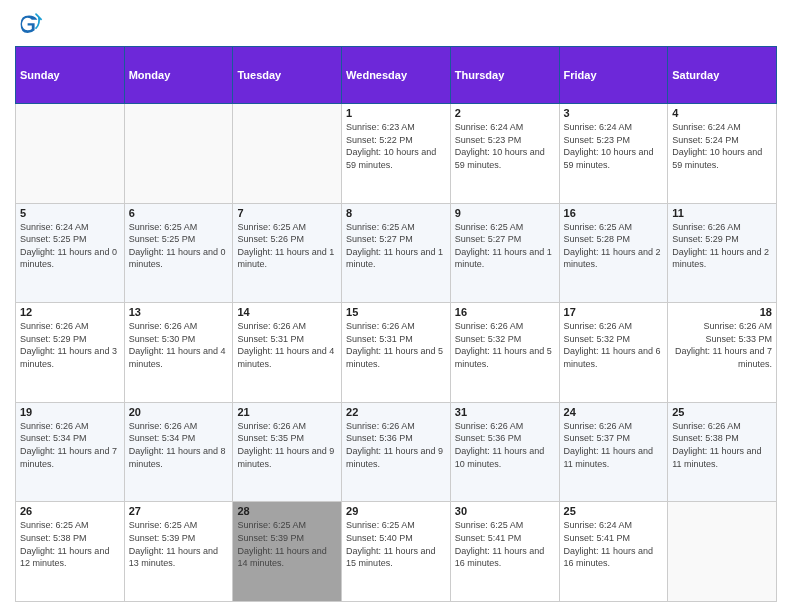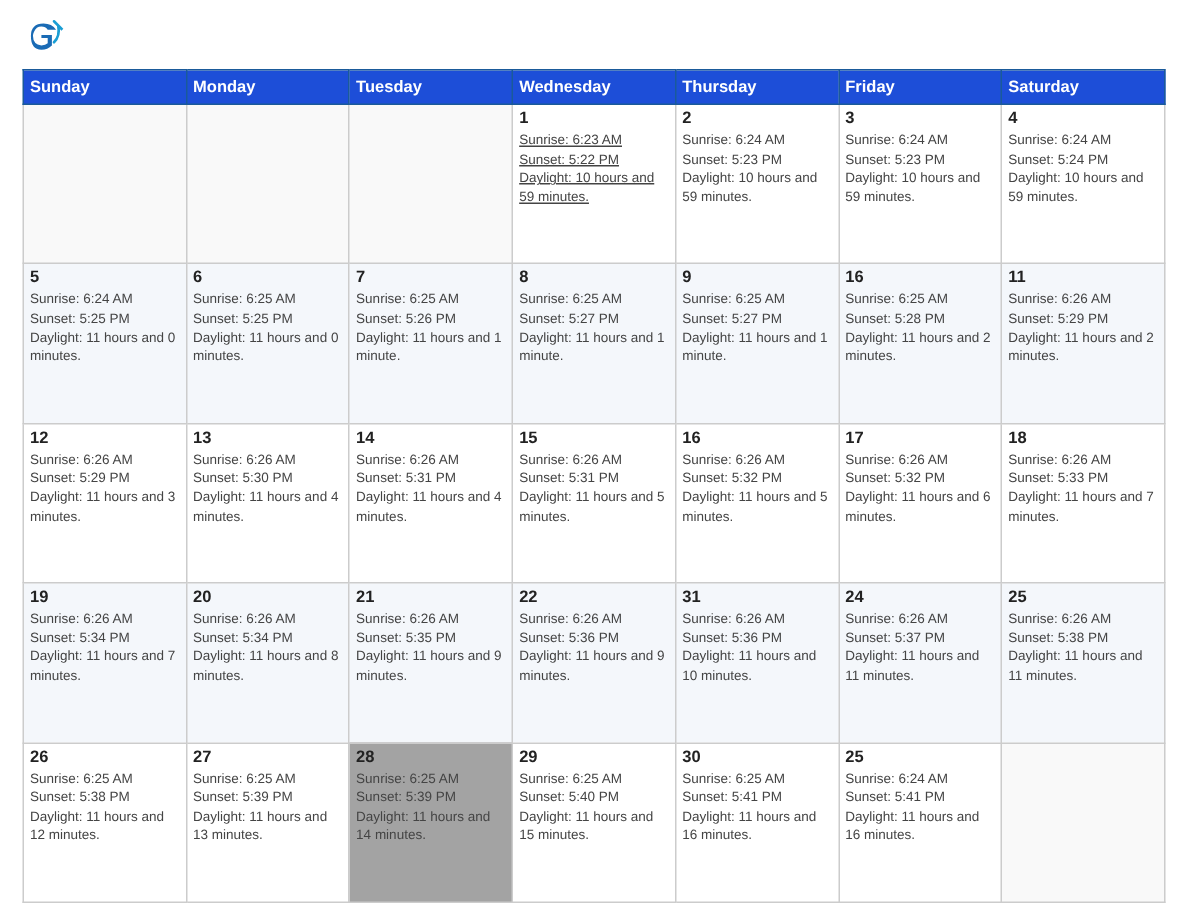--- a/index.html
+++ b/index.html
@@ -55,25 +55,25 @@
       color: #555;
     }
     .calendar {
       flex: 1;
       border: 1px solid #ccc;
       border-collapse: collapse;
       width: 100%;
       table-layout: fixed;
     }
     .calendar th {
-      background: #1d4ed8;
+      background: #6d28d9;
       color: #fff;
       font-size: 11px;
       font-weight: bold;
-      padding: 5px 4px;
+      padding: 22px 4px;
       text-align: left;
       border: 1px solid #1a5a9a;
     }
     .calendar td {
       border: 1px solid #ccc;
       vertical-align: top;
       padding: 3px 4px;
       font-size: 9.5px;
       color: #333;
       width: calc(100% / 7);
@@ -128,21 +128,21 @@
           <th>Saturday</th>
         </tr>
     </thead>
     <tbody id="calendar-body">
     <tr>
           <td class="empty" style="background: rgb(249, 249, 249);"></td>
           <td class="empty" style="background: rgb(249, 249, 249);"></td>
           <td class="empty" style="background: rgb(249, 249, 249);"></td>
           <td style="background: rgb(255, 255, 255);">
             <div class="day-num">1</div>
-            <div class="day-info" style="white-space: pre-line; text-decoration: underline;">Sunrise: 6:23 AM
+            <div class="day-info" style="white-space: pre-line;">Sunrise: 6:23 AM
 Sunset: 5:22 PM
 Daylight: 10 hours and 59 minutes.</div>
           </td>
           <td style="background: rgb(255, 255, 255);">
             <div class="day-num">2</div>
             <div class="day-info" style="white-space: pre-line;">Sunrise: 6:24 AM
 Sunset: 5:23 PM
 Daylight: 10 hours and 59 minutes.</div>
           </td>
           <td style="background: rgb(255, 255, 255);">
@@ -232,21 +232,21 @@
             <div class="day-info" style="white-space: pre-line;">Sunrise: 6:26 AM
 Sunset: 5:32 PM
 Daylight: 11 hours and 5 minutes.</div>
           </td>
           <td style="background: rgb(255, 255, 255);">
             <div class="day-num">17</div>
             <div class="day-info" style="white-space: pre-line;">Sunrise: 6:26 AM
 Sunset: 5:32 PM
 Daylight: 11 hours and 6 minutes.</div>
           </td>
-          <td style="background: rgb(255, 255, 255);">
+          <td style="background: rgb(255, 255, 255); text-align: right;">
             <div class="day-num">18</div>
             <div class="day-info" style="white-space: pre-line;">Sunrise: 6:26 AM
 Sunset: 5:33 PM
 Daylight: 11 hours and 7 minutes.</div>
           </td>
         </tr>
         <tr>
           <td style="background: rgb(244, 247, 251);">
             <div class="day-num">19</div>
             <div class="day-info" style="white-space: pre-line;">Sunrise: 6:26 AM

